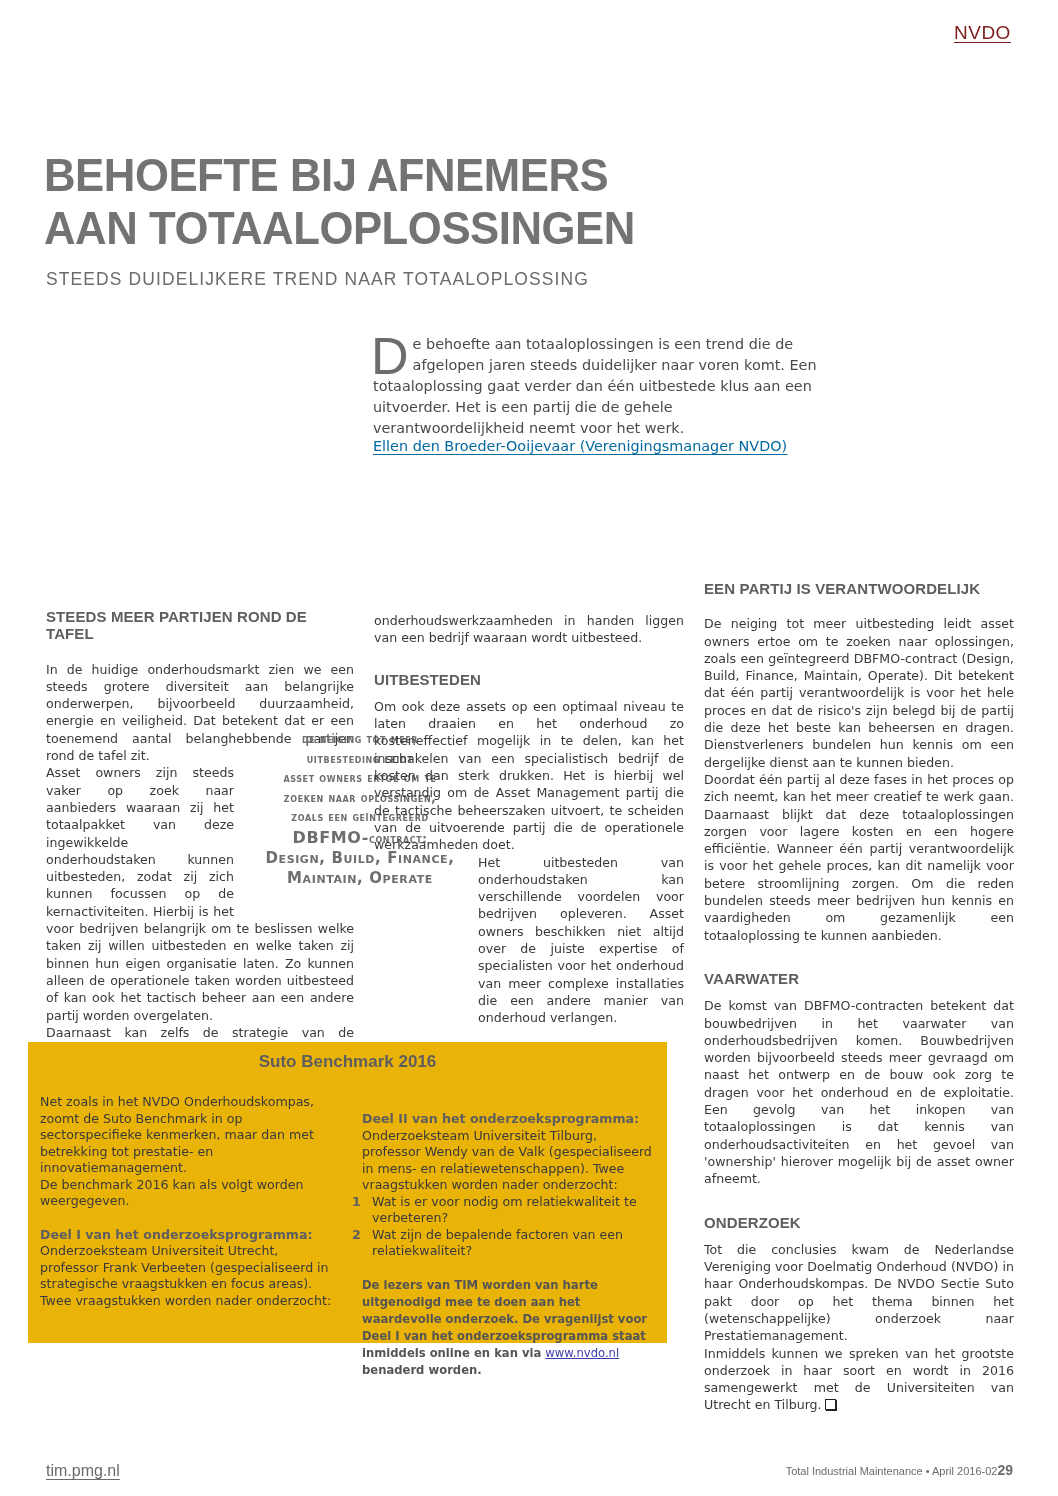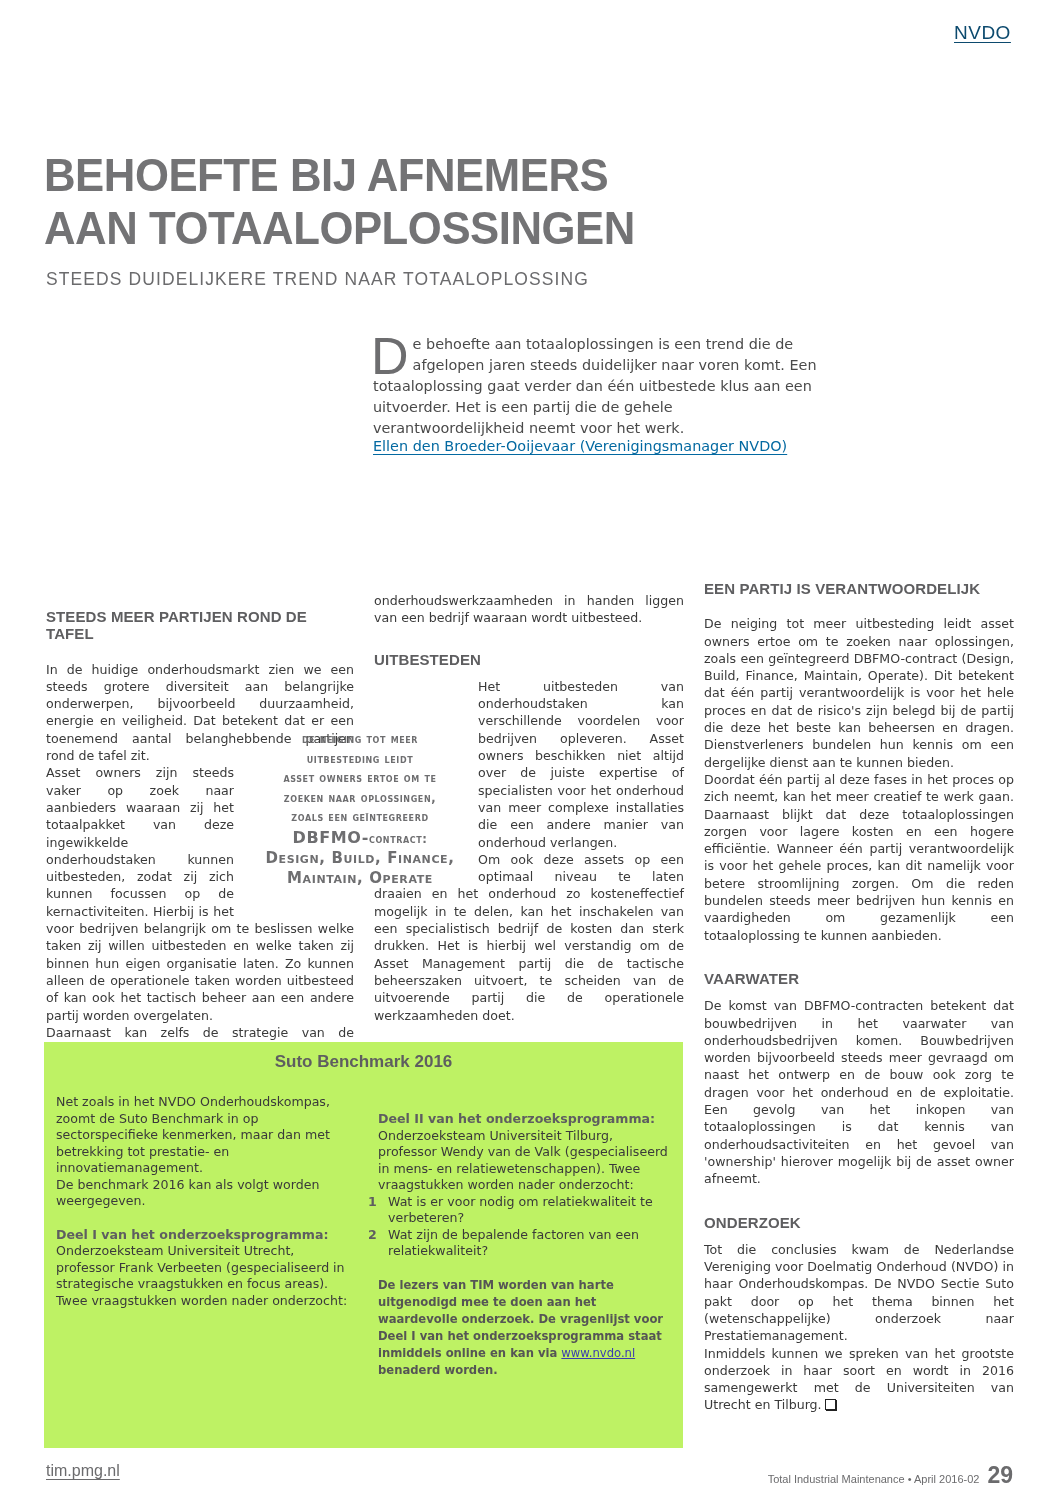--- a/index.html
+++ b/index.html
@@ -1,21 +1,21 @@
 <!DOCTYPE html>
 <html><head>
 <meta charset="utf-8">
 <style>
   html, body { margin: 0; padding: 0; background: #ffffff; }
   body { width: 1058px; height: 1496px; position: relative; overflow: hidden;
          font-family: "DejaVu Sans", sans-serif; color: #3c3c3c; }
   .abs { position: absolute; }
 
   .section-tag { left: 954px; top: 22px; font-family: "Liberation Sans", sans-serif; font-size: 19px;
-                 color: #0c4a6e; text-decoration: underline; text-underline-offset: 3px; letter-spacing: 0.5px; }
+                 color: #7f1d1d; text-decoration: underline; text-underline-offset: 3px; letter-spacing: 0.5px; }
 
   .title { left: 44px; top: 148px; width: 760px; font-family: "Liberation Sans", sans-serif; font-weight: bold;
            font-size: 47px; line-height: 53px; color: #737375; letter-spacing: -0.5px; transform: scaleX(0.93);
            transform-origin: left top; }
   .subtitle { left: 46px; top: 268px; font-family: "Liberation Sans", sans-serif; font-size: 19px;
               color: #6b6b6d; letter-spacing: 1.2px; transform: scaleX(0.92); transform-origin: left top; }
 
   .intro { left: 373px; top: 334px; width: 448px; font-family: "DejaVu Sans", sans-serif; font-size: 14.4px;
            line-height: 21px; color: #4a4a4a; text-align: left; }
   .dropcap { float: left; font-family: "Liberation Sans", sans-serif; font-size: 52px; line-height: 40px;
@@ -23,48 +23,48 @@
   .intro-author { left: 373px; top: 438px; font-family: "DejaVu Sans", sans-serif; font-size: 14.4px;
                   color: #0369a1; text-decoration: underline; text-underline-offset: 3px; }
 
   .col { position: absolute; font-family: "DejaVu Sans", sans-serif; font-size: 12.6px; line-height: 17.3px;
          color: #3a3a3a; text-align: justify; }
   .col p { margin: 0; }
   .h { font-family: "Liberation Sans", sans-serif; font-weight: bold; font-size: 15px; color: #5e5e60;
        letter-spacing: 0.1px; margin: 0; text-align: left; }
 
   .col1 { left: 46px; top: 608px; width: 308px; }
-  .col2 { left: 374px; top: 592px; width: 310px; }
+  .col2 { left: 374px; top: 612px; width: 310px; }
   .col3 { left: 704px; top: 580px; width: 310px; }
 
   .pull { left: 258px; top: 730px; width: 204px; text-align: center; font-family: "DejaVu Sans", sans-serif;
           font-weight: bold; color: #6e6e70; font-size: 11.5px; line-height: 19.5px; font-variant: small-caps;
           letter-spacing: 0.6px; text-transform: lowercase; }
   .pull .big { font-size: 16px; text-transform: none; font-variant: normal; }
   .pull .cap { font-size: 15px; }
 
-  .box { left: 44px; top: 1042px; width: 639px; height: 406px; background: #bef264; }
+  .box { left: 28px; top: 1042px; width: 639px; height: 301px; background: #eab308; }
   .box-title { position: absolute; left: 0; top: 10px; width: 639px; text-align: center;
                font-family: "Liberation Sans", sans-serif; font-weight: bold; font-size: 17px; color: #5e5e60; }
   .bcol { position: absolute; font-family: "DejaVu Sans", sans-serif; font-size: 12.6px; line-height: 16.5px;
           color: #3a3a3a; }
   .bcol p { margin: 0; }
   .bcol .bh { font-weight: bold; color: #5e5e60; }
   .bcol .num { font-weight: bold; color: #5e5e60; display: inline-block; width: 10px; }
   .bcol .li { padding-left: 10px; text-indent: -10px; }
   .bcol .note { font-weight: bold; color: #555; font-size: 11.6px; line-height: 17px; }
   .bcol .link { color: #3b3bb0; text-decoration: underline; font-weight: normal; }
   .bcol1 { left: 12px; top: 52px; width: 300px; }
   .bcol2 { left: 334px; top: 52px; width: 295px; }
 
   .sp { height: 17px; }
   .footer-left { left: 46px; top: 1462px; font-family: "Liberation Sans", sans-serif; font-size: 16px; color: #6b6b6d;
                  text-decoration: underline; text-underline-offset: 3px; }
   .footer-right { right: 45px; top: 1462px; font-family: "Liberation Sans", sans-serif; font-size: 11px; color: #6b6b6d; }
-  .footer-right .pg { font-size: 23px; font-weight: bold; margin-left: 8px; color: #6b6b6d; }
+  .footer-right .pg { font-size: 14px; font-weight: bold; color: #6b6b6d; }
   .end-mark { display: inline-block; width: 9px; height: 9px; border: 1.5px solid #222; box-shadow: 1px 1px 0 #222; margin-left: 3px; vertical-align: -1px; }
 </style>
 </head>
 <body>
 
 <div class="abs section-tag">NVDO</div>
 
 <h1 class="abs title" style="margin:0;">
   <span>BEHOEFTE BIJ AFNEMERS</span><br>
   <span>AAN TOTAALOPLOSSINGEN</span>
@@ -97,25 +97,25 @@
   <div><span class="big">DBFMO-</span><span>contract:</span></div>
   <div class="cap" style="text-transform:none;font-variant:small-caps;">Design, Build, Finance,</div>
   <div class="cap" style="text-transform:none;font-variant:small-caps;">Maintain, Operate</div>
 </div>
 
 <div class="col col2">
   <p>onderhoudswerkzaamheden in handen liggen van een bedrijf waaraan wordt uitbesteed.</p>
   <div style="height:24px"></div>
   <h2 class="h">UITBESTEDEN</h2>
   <div style="height:10px"></div>
+  <p>Om ook deze assets op een optimaal niveau te laten draaien en het onderhoud zo kosteneffectief mogelijk in te delen, kan het inschakelen van een specialistisch bedrijf de kosten dan sterk drukken. Het is hierbij wel verstandig om de Asset Management partij die de tactische beheerszaken uitvoert, te scheiden van de uitvoerende partij die de operationele werkzaamheden doet.</p>
   <p>
     <span style="float:left;width:104px;height:172px;margin-top:34px;"></span>
     <span>Het uitbesteden van onderhoudstaken kan verschillende voordelen voor bedrijven opleveren. Asset owners beschikken niet altijd over de juiste expertise of specialisten voor het onderhoud van meer complexe installaties die een andere manier van onderhoud verlangen.</span>
   </p>
-  <p>Om ook deze assets op een optimaal niveau te laten draaien en het onderhoud zo kosteneffectief mogelijk in te delen, kan het inschakelen van een specialistisch bedrijf de kosten dan sterk drukken. Het is hierbij wel verstandig om de Asset Management partij die de tactische beheerszaken uitvoert, te scheiden van de uitvoerende partij die de operationele werkzaamheden doet.</p>
 </div>
 
 <div class="col col3">
   <h2 class="h">EEN PARTIJ IS VERANTWOORDELIJK</h2>
   <div style="height:18px"></div>
   <p>De neiging tot meer uitbesteding leidt asset owners ertoe om te zoeken naar oplossingen, zoals een geïntegreerd DBFMO-contract (Design, Build, Finance, Maintain, Operate). Dit betekent dat één partij verantwoordelijk is voor het hele proces en dat de risico's zijn belegd bij de partij die deze het beste kan beheersen en dragen. Dienstverleners bundelen hun kennis om een dergelijke dienst aan te kunnen bieden.</p>
   <p>Doordat één partij al deze fases in het proces op zich neemt, kan het meer creatief te werk gaan. Daarnaast blijkt dat deze totaaloplossingen zorgen voor lagere kosten en een hogere efficiëntie. Wanneer één partij verantwoordelijk is voor het gehele proces, kan dit namelijk voor betere stroomlijning zorgen. Om die reden bundelen steeds meer bedrijven hun kennis en vaardigheden om gezamenlijk een totaaloplossing te kunnen aanbieden.</p>
   <div style="height:26px"></div>
   <h2 class="h">VAARWATER</h2>
   <div style="height:10px"></div>

